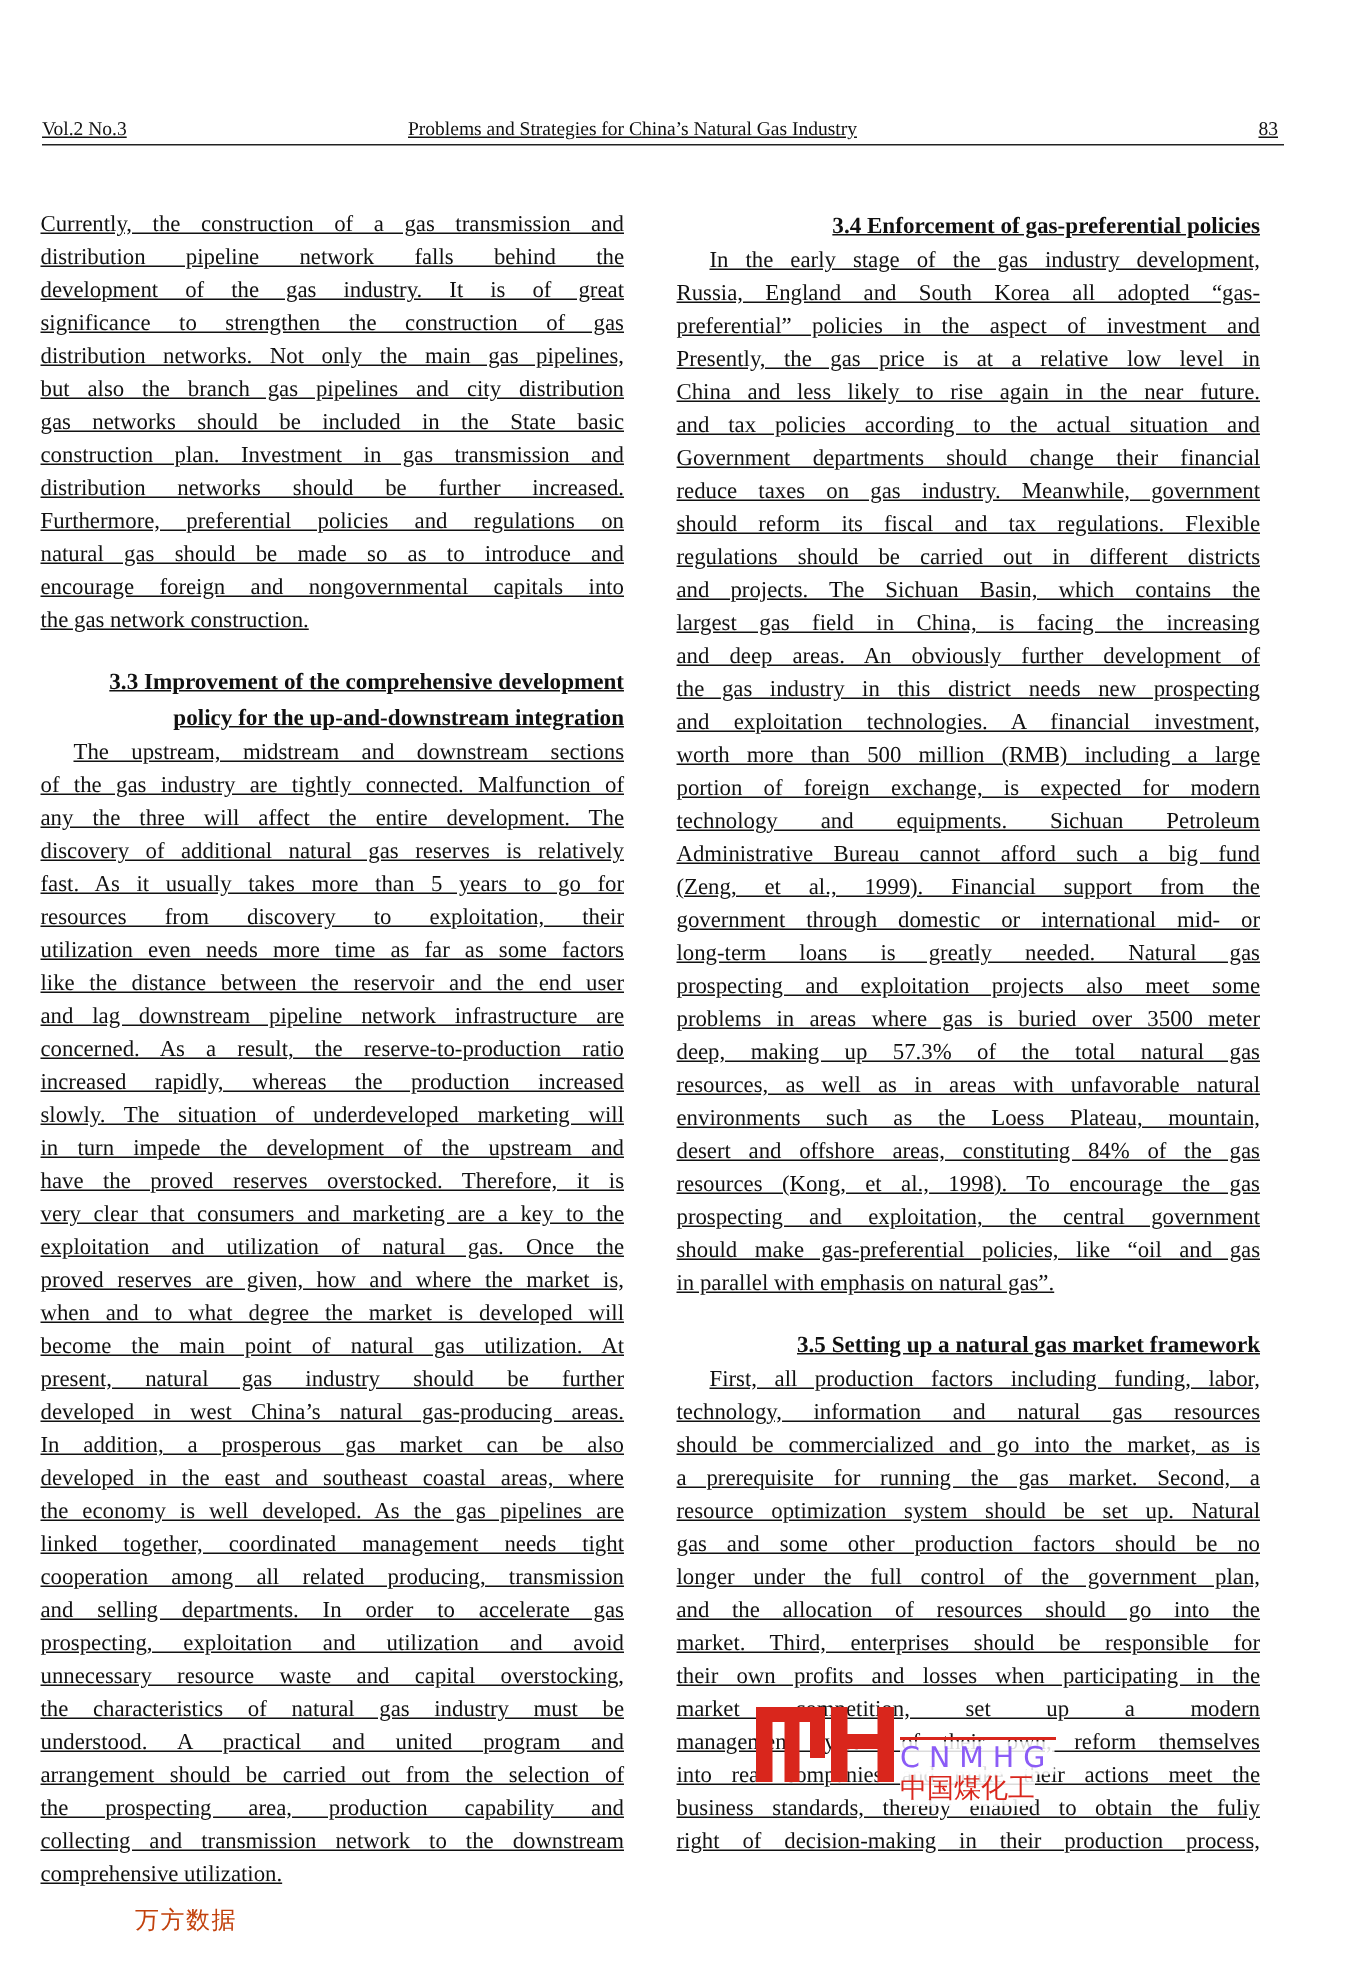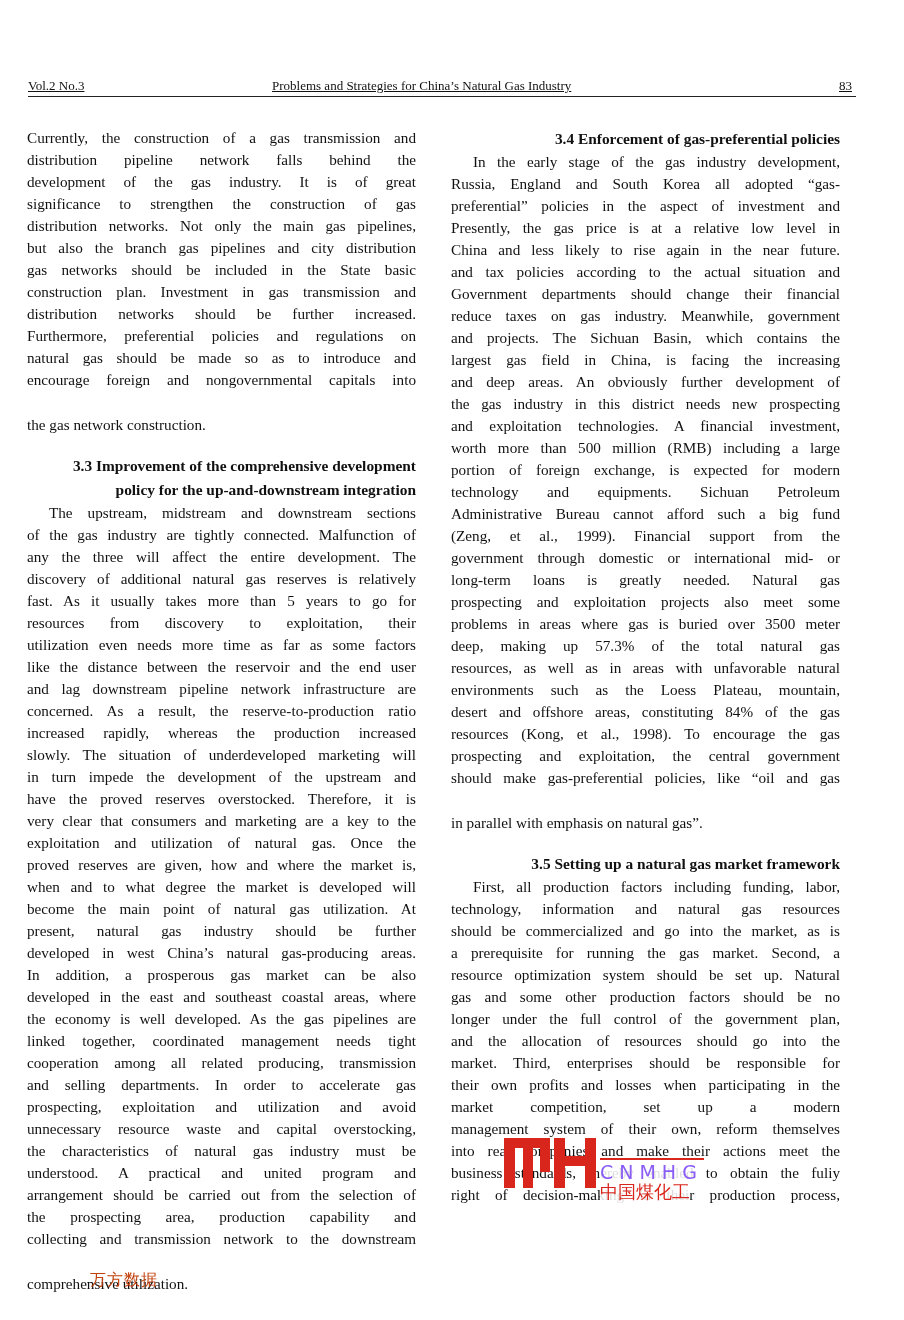--- a/index.html
+++ b/index.html
@@ -4,26 +4,26 @@
 <style>
   html, body { margin: 0; padding: 0; background: #ffffff; }
   body { width: 904px; height: 1320px; position: relative; overflow: hidden;
          font-family: "Liberation Serif", "DejaVu Serif", serif; color: #111; }
   .running-head { position: absolute; left: 28px; top: 76px; width: 828px; height: 20px;
                   font-size: 13px; border-bottom: 1.5px solid #222; }
   .running-head span { position: absolute; top: 2px; white-space: nowrap; text-decoration: underline; }
   .rh-left { left: 0; }
   .rh-center { left: 244px; }
   .rh-right { right: 4px; }
-  .col { position: absolute; top: 127px; font-size: 15.2px; }
+  .col { position: absolute; top: 139px; font-size: 15.2px; text-decoration: underline; }
   .col-left { left: 27px; width: 389px; }
   .col-right { left: 451px; width: 389px; }
   .line { display: block; height: 22px; line-height: 22px; text-align: justify;
           text-align-last: justify; white-space: nowrap; overflow: visible; }
-  .line.last { text-align-last: left; margin-top: 23px; }
+  .line.last { text-align-last: left; }
   .line.indent { text-indent: 22px; }
   .heading { font-weight: bold; display: block; height: 24px; line-height: 24px;
              white-space: nowrap; font-size: 15.4px; text-align: right; }
   .gap { display: block; height: 18px; }
   .footer-mark { position: absolute; left: 90px; top: 1270px; font-size: 16px;
                  font-family: "DejaVu Sans", sans-serif; color: #c2410c; letter-spacing: 1px; }
   .watermark { position: absolute; left: 504px; top: 1132px; width: 240px; height: 56px; }
   .wm-letters { position: absolute; left: 0; top: 0; width: 94px; height: 56px; }
   .wm-bar { position: absolute; background: #d9261c; }
   .wm-cn { position: absolute; left: 96px; top: 0; font-family: "DejaVu Sans", sans-serif;
@@ -105,20 +105,22 @@
   <span class="heading">3.4 Enforcement of gas-preferential policies</span>
   <div id="s34">
       <span class="line indent">In the early stage of the gas industry development,</span>
       <span class="line">Russia, England and South Korea all adopted “gas-</span>
       <span class="line">preferential” policies in the aspect of investment and</span>
       <span class="line">Presently, the gas price is at a relative low level in</span>
       <span class="line">China and less likely to rise again in the near future.</span>
       <span class="line">and tax policies according to the actual situation and</span>
       <span class="line">Government departments should change their financial</span>
       <span class="line">reduce taxes on gas industry. Meanwhile, government</span>
+      <span class="line">should reform its fiscal and tax regulations. Flexible</span>
+      <span class="line">regulations should be carried out in different districts</span>
       <span class="line">and projects. The Sichuan Basin, which contains the</span>
       <span class="line">largest gas field in China, is facing the increasing</span>
       <span class="line">and deep areas. An obviously further development of</span>
       <span class="line">the gas industry in this district needs new prospecting</span>
       <span class="line">and exploitation technologies. A financial investment,</span>
       <span class="line">worth more than 500 million (RMB) including a large</span>
       <span class="line">portion of foreign exchange, is expected for modern</span>
       <span class="line">technology and equipments. Sichuan Petroleum</span>
       <span class="line">Administrative Bureau cannot afford such a big fund</span>
       <span class="line">(Zeng, et al., 1999). Financial support from the</span>

